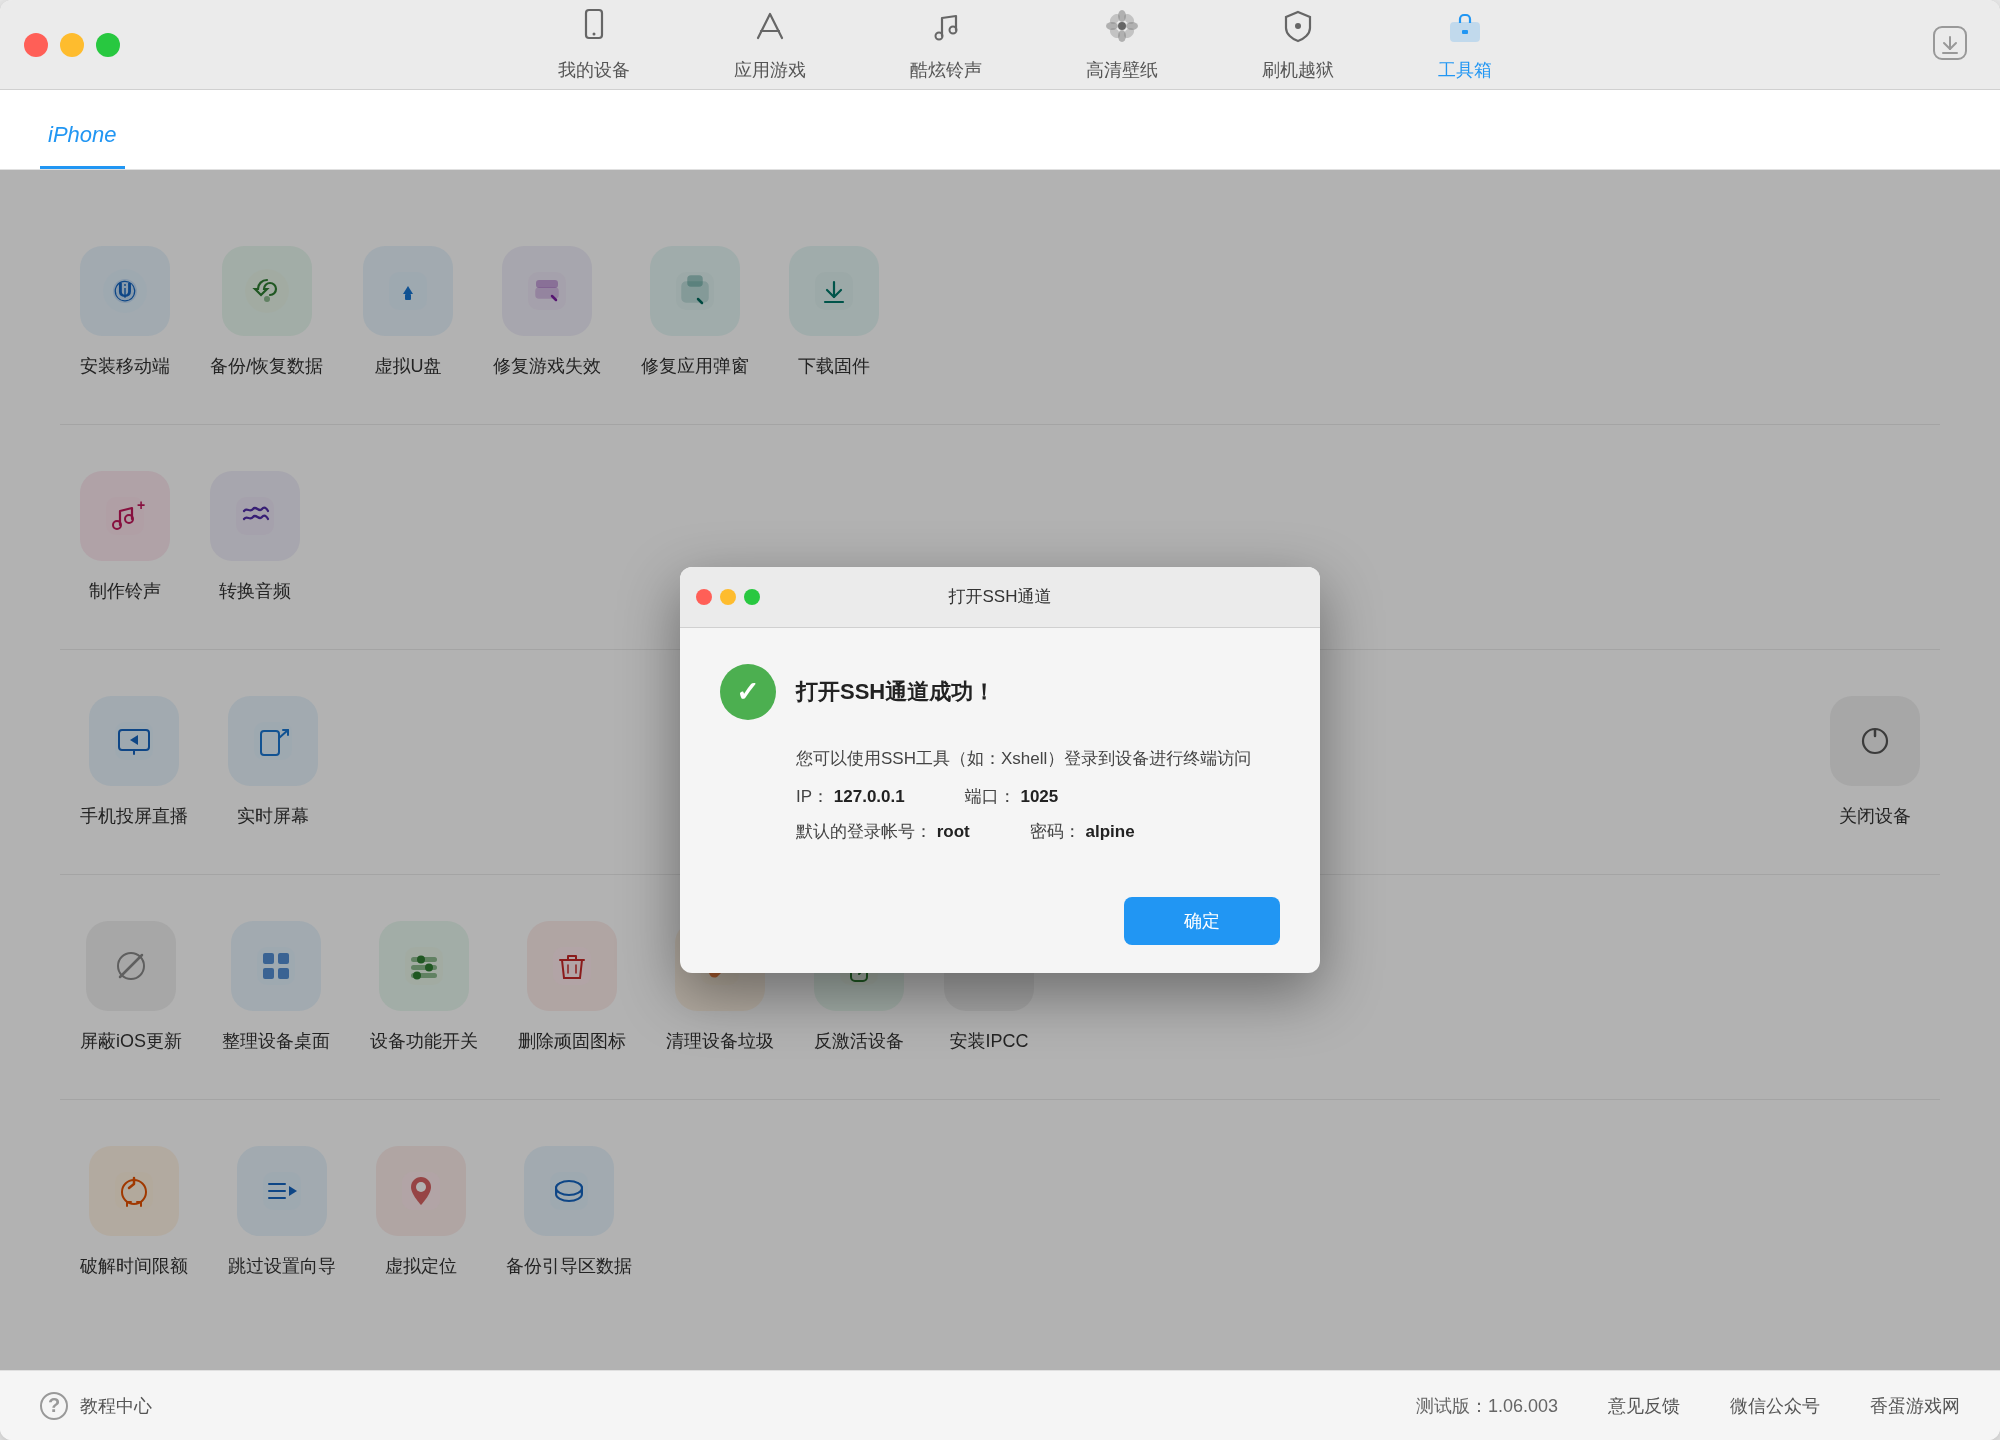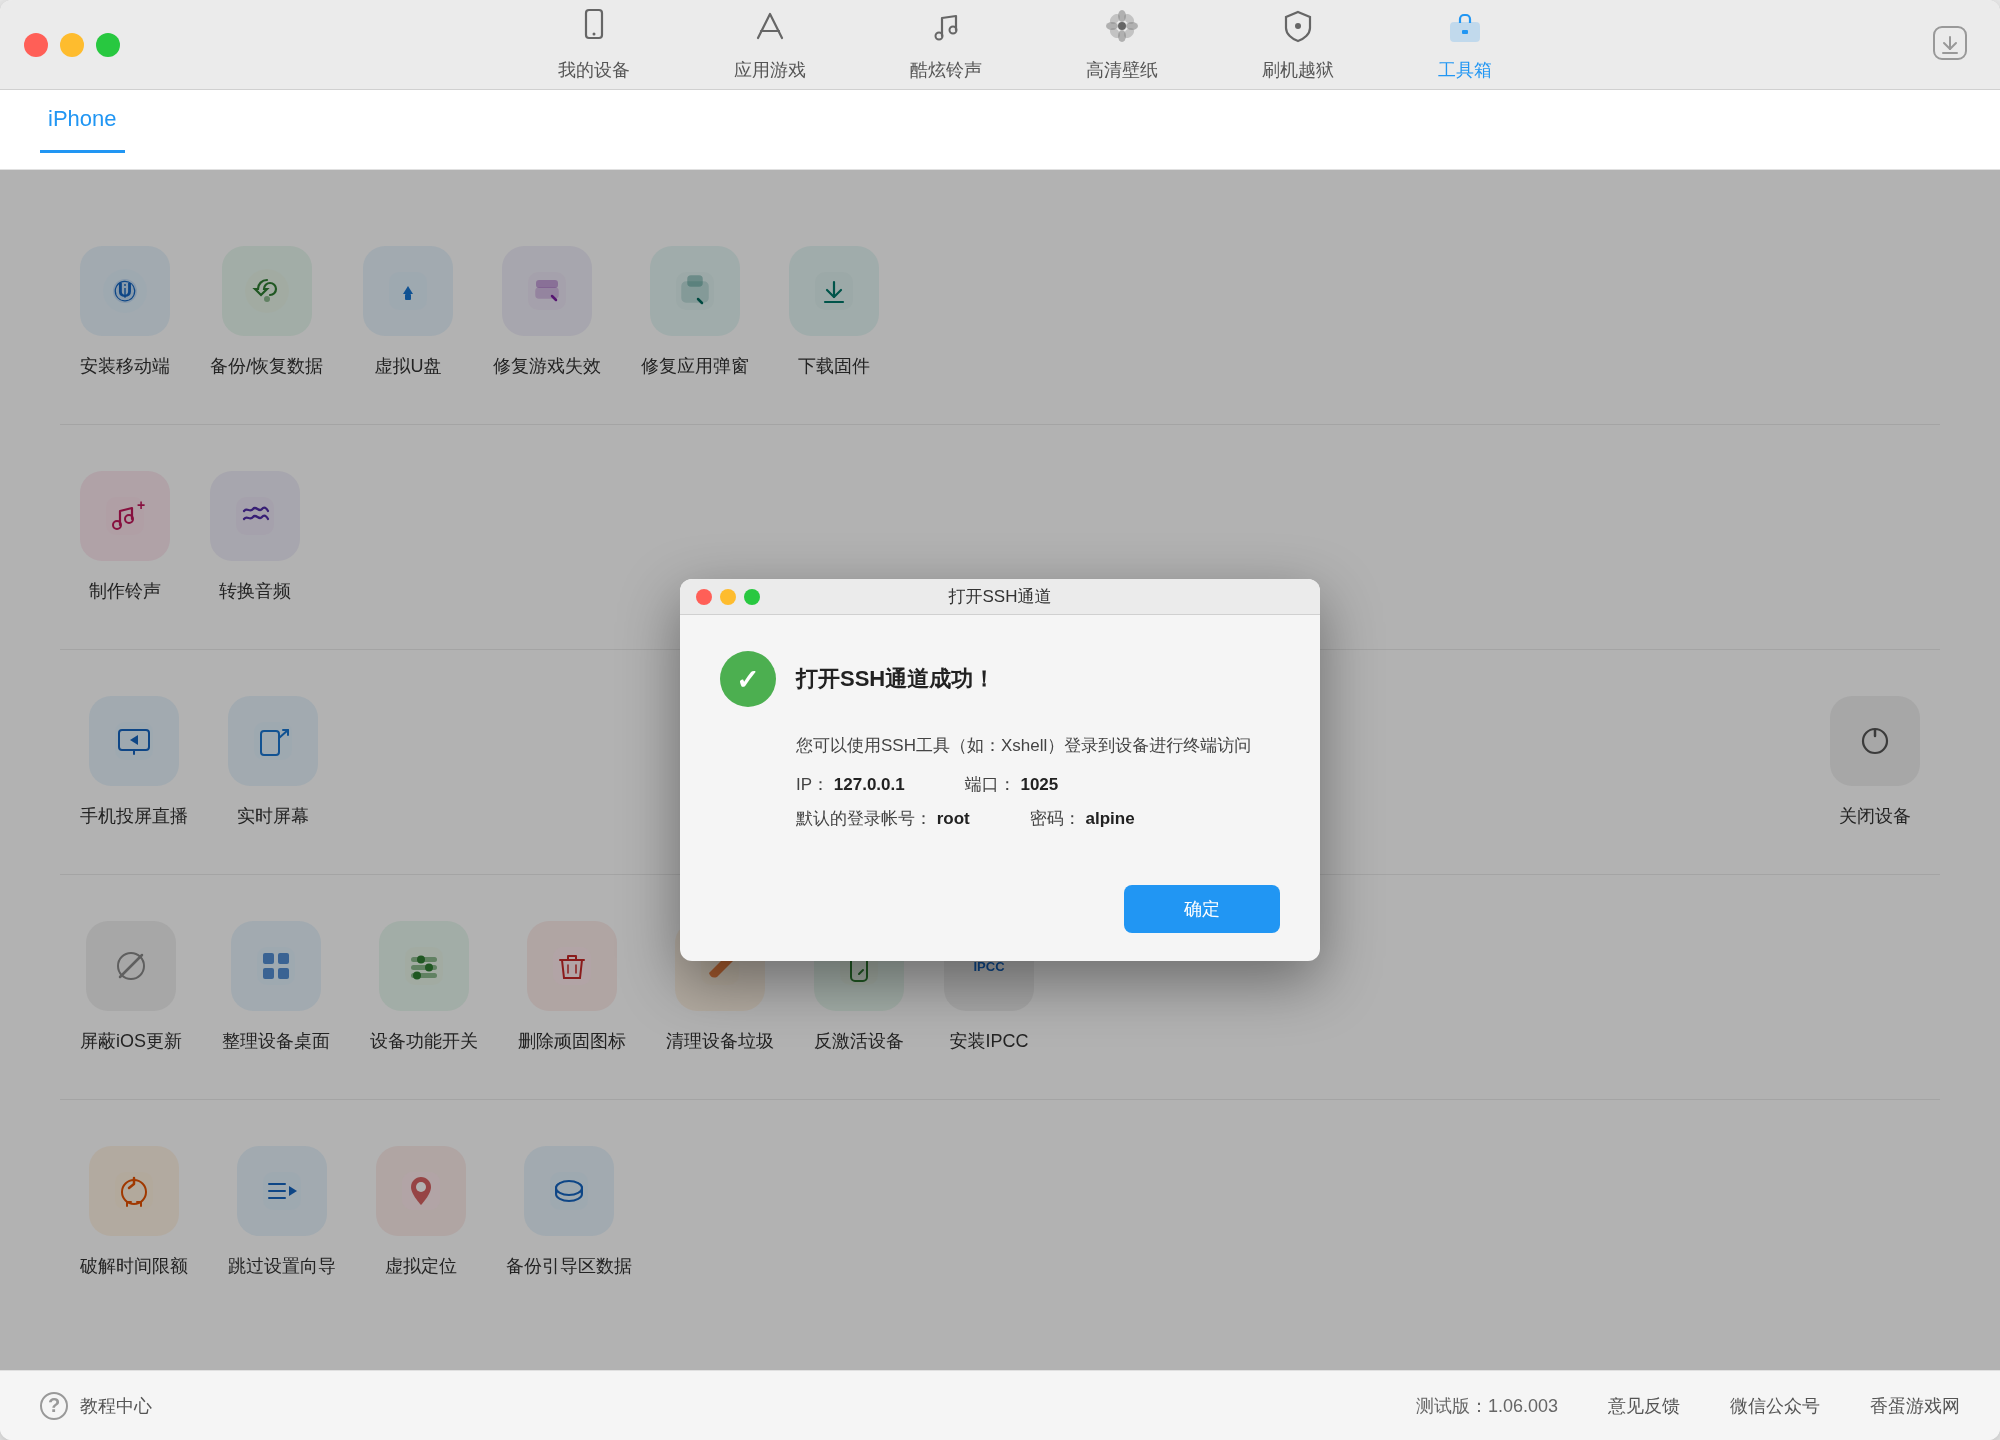--- a/index.html
+++ b/index.html
@@ -81,24 +81,25 @@
 
     .titlebar-right {
       padding-right: 30px;
     }
 
     
     .tabbar {
       background: #fff;
       height: 80px;
       display: flex;
-      align-items: center;
+      align-items: flex-end;
       border-bottom: 1px solid #e0e0e0;
       padding-left: 40px;
       flex-shrink: 0;
+      font-style: italic;
     }
     .tab-item {
       font-size: 22px;
       padding: 0 8px 18px 8px;
       cursor: pointer;
       color: #333;
       border-bottom: 3px solid transparent;
     }
     .tab-item.active {
       color: #2196f3;
@@ -190,21 +191,21 @@
     .modal {
       background: #f5f5f5;
       border-radius: 12px;
       width: 640px;
       box-shadow: 0 20px 60px rgba(0,0,0,0.4);
       overflow: hidden;
     }
 
     .modal-titlebar {
       background: #ebebeb;
-      height: 36px;
+      height: 61px;
       display: flex;
       align-items: center;
       padding: 0 16px;
       border-bottom: 1px solid #d0d0d0;
       position: relative;
     }
     .modal-traffic-lights {
       display: flex;
       gap: 8px;
     }

